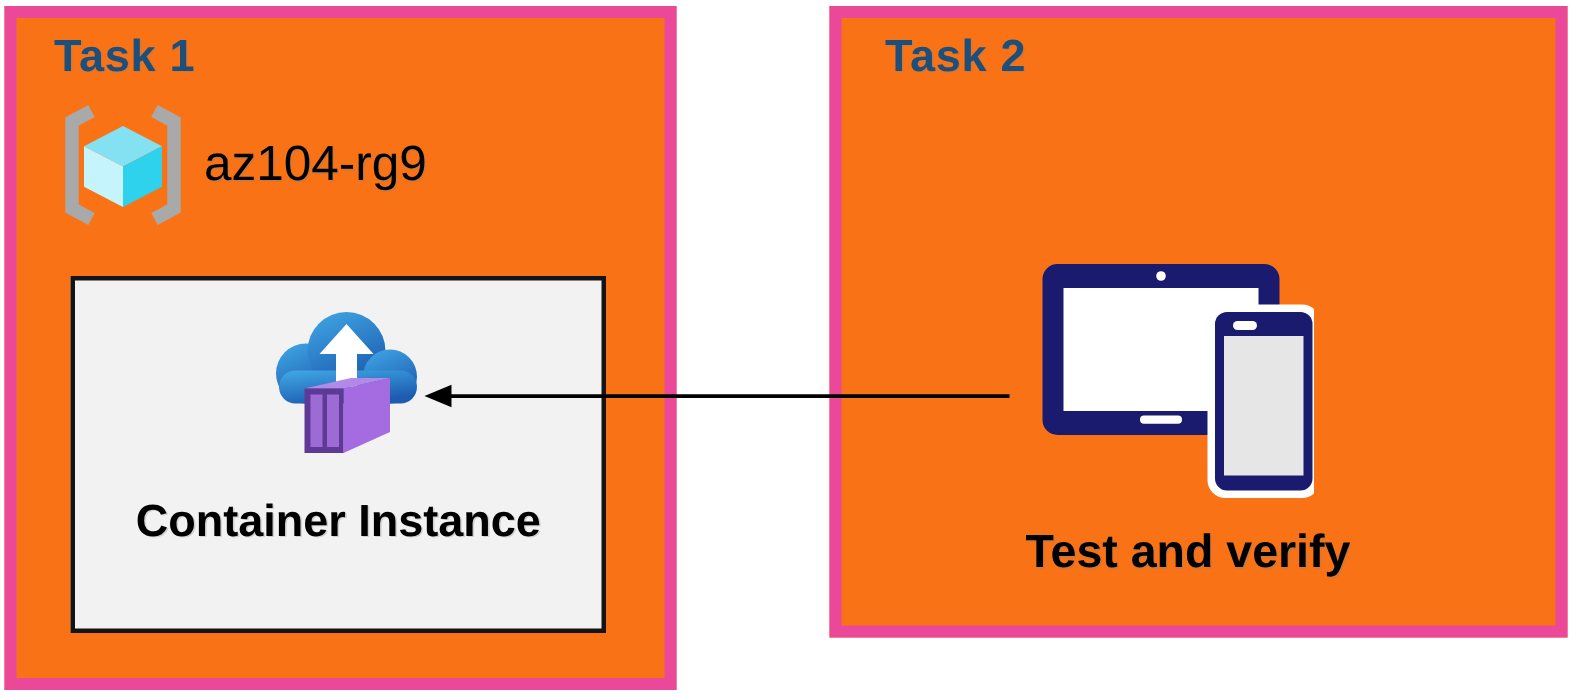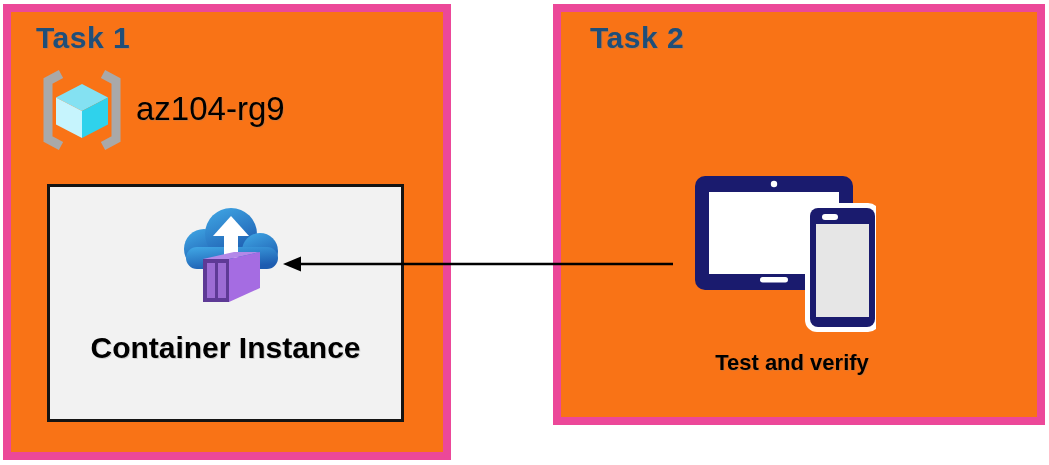--- a/index.html
+++ b/index.html
@@ -68,21 +68,21 @@
     text-shadow: 1px 1px 0 rgba(130,130,130,0.3);
     white-space: nowrap;
   }
 
   .devices-icon { position: absolute; left: 125px; top: 160px; }
   .t2-label {
     position: absolute;
     left: 0; right: 14px;
     top: 338px;
     text-align: center;
-    font-size: 22px;
+    font-size: 31px;
     font-weight: bold;
     color: #000000;
     text-shadow: 1px 1px 0 rgba(130,130,130,0.3);
     white-space: nowrap;
   }
 
   .arrow-layer {
     position: absolute;
     left: 280px;
     top: 250px;

